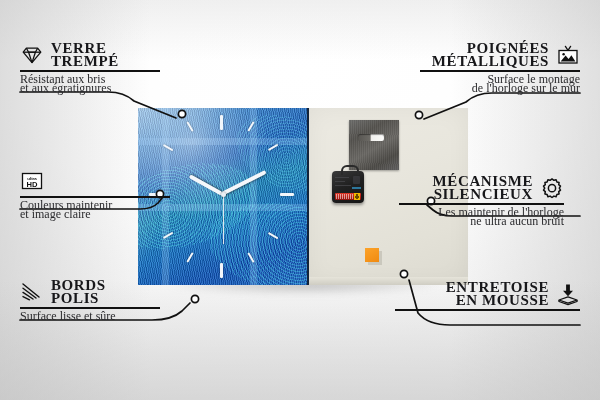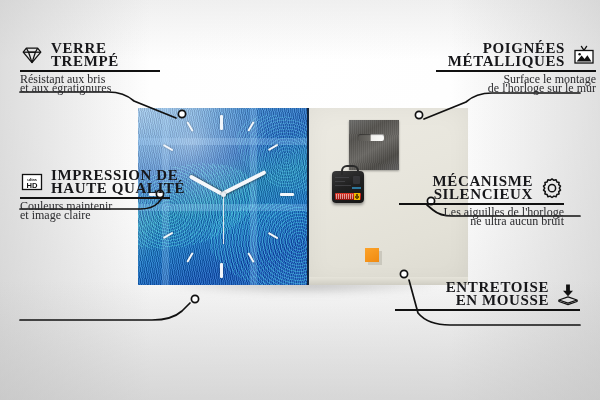--- a/index.html
+++ b/index.html
@@ -225,34 +225,52 @@
 
   <div class="callout c-left" style="left:20px;top:169px;width:150px;">
     <div class="head">
       <span class="ic">
         <svg viewBox="0 0 24 24">
           <rect x="2.5" y="4.5" width="19" height="15" fill="#fff" stroke="#111" stroke-width="1.3"></rect>
           <text x="12" y="11" text-anchor="middle" font-family="Liberation Sans, sans-serif" font-size="4.4" font-weight="700" fill="#111">ultra</text>
           <text x="12" y="17.6" text-anchor="middle" font-family="Liberation Sans, sans-serif" font-size="7.6" font-weight="700" fill="#111">HD</text>
         </svg>
       </span>
-      <span class="ttl">
-        <span>IMPRESSION DE</span><br>
-        <span>HAUTE QUALITÉ</span>
-      </span>
     </div>
     <div class="rule"></div>
     <div class="sub">
       <span>Couleurs maintenir</span><br>
       <span>et image claire</span>
     </div>
   </div>
 
-
-  <div class="callout c-right" style="right:4px;top:42px;width:160px;">
+  <div class="callout c-left" style="left:20px;top:279px;width:140px;">
+    <div class="head">
+      <span class="ic">
+        <svg viewBox="0 0 24 24">
+            <g fill="none" stroke="#111" stroke-width="1.4" stroke-linecap="round">
+          <path d="M3 4 L19 17"></path>
+              <path d="M3 8.2 L16 18"></path>
+          <path d="M3 12.4 L13 19"></path>
+              <path d="M3 16.6 L9.5 19.8"></path>
+        </g>
+          </svg>
+      </span>
+      <span class="ttl">
+        <span>BORDS</span><br>
+        <span>POLIS</span>
+      </span>
+    </div>
+    <div class="rule"></div>
+    <div class="sub">
+      <span>Surface lisse et sûre</span>
+    </div>
+  </div>
+
+  <div class="callout c-right" style="right:20px;top:42px;width:160px;">
     <div class="head">
       <span class="ttl">
         <span>POIGNÉES</span><br>
         <span>MÉTALLIQUES</span>
       </span>
       <span class="ic">
         <svg viewBox="0 0 24 24">
           <rect x="3" y="7.5" width="18" height="12.5" fill="#fff" stroke="#111" stroke-width="1.3"></rect>
           <path d="M4.6 18.4 L9.6 12.6 L12.6 16 L15.4 12.2 L19.4 18.4 Z" fill="#111"></path>
           <circle cx="7.6" cy="11.2" r="1.25" fill="#111"></circle>
@@ -277,21 +295,21 @@
         <svg viewBox="0 0 24 24">
           <g fill="none" stroke="#111" stroke-width="1.5" stroke-linejoin="round">
             <path d="M12 2.9 L13.9 4.3 16.1 3.7 16.9 5.9 19.1 6.4 18.7 8.7 20.5 10.2 19.3 12.2 20.5 14.2 18.7 15.7 19.1 18 16.9 18.5 16.1 20.7 13.9 20.1 12 21.5 10.1 20.1 7.9 20.7 7.1 18.5 4.9 18 5.3 15.7 3.5 14.2 4.7 12.2 3.5 10.2 5.3 8.7 4.9 6.4 7.1 5.9 7.9 3.7 10.1 4.3 Z"></path>
             <circle cx="12" cy="12.2" r="3.6"></circle>
           </g>
         </svg>
       </span>
     </div>
     <div class="rule"></div>
     <div class="sub">
-      <span>Les aiguilles de l'horloge</span><br>
+      <span>Les maintenir de l'horloge</span><br>
       <span>ne ultra aucun bruit</span>
     </div>
   </div>
 
   <div class="callout c-right" style="right:20px;top:281px;width:185px;">
     <div class="head">
       <span class="ttl">
         <span>ENTRETOISE</span><br>
         <span>EN MOUSSE</span>
       </span>

